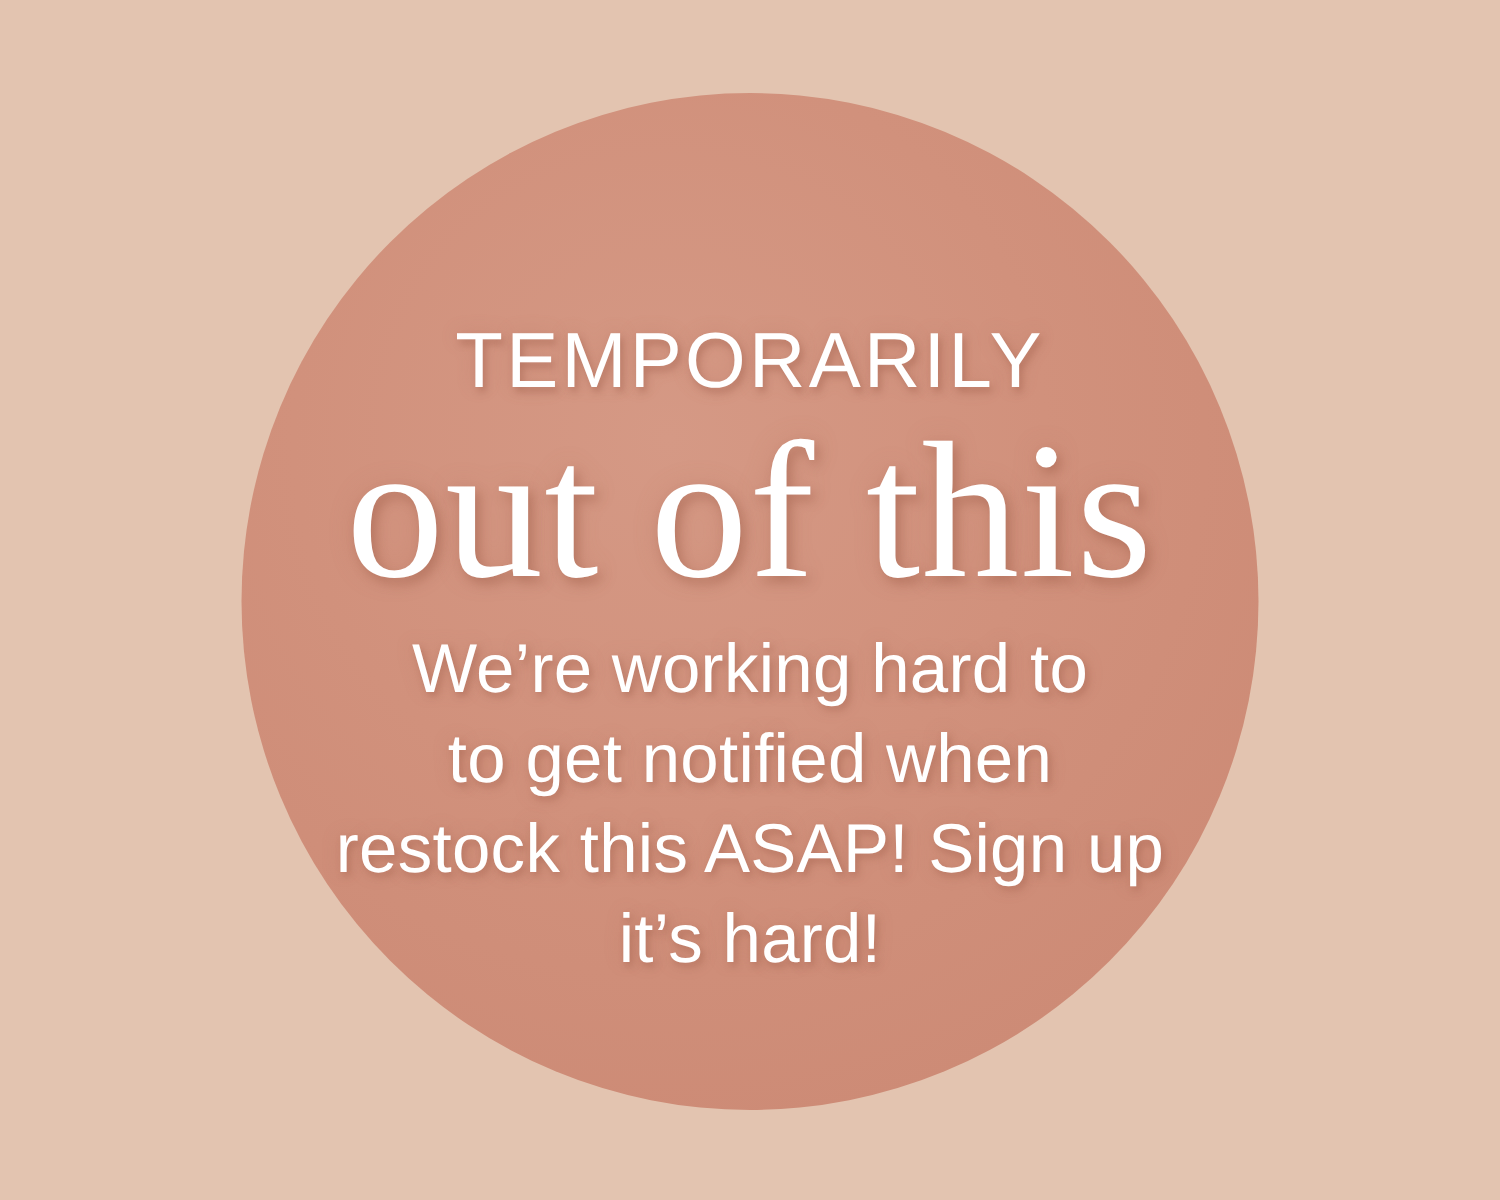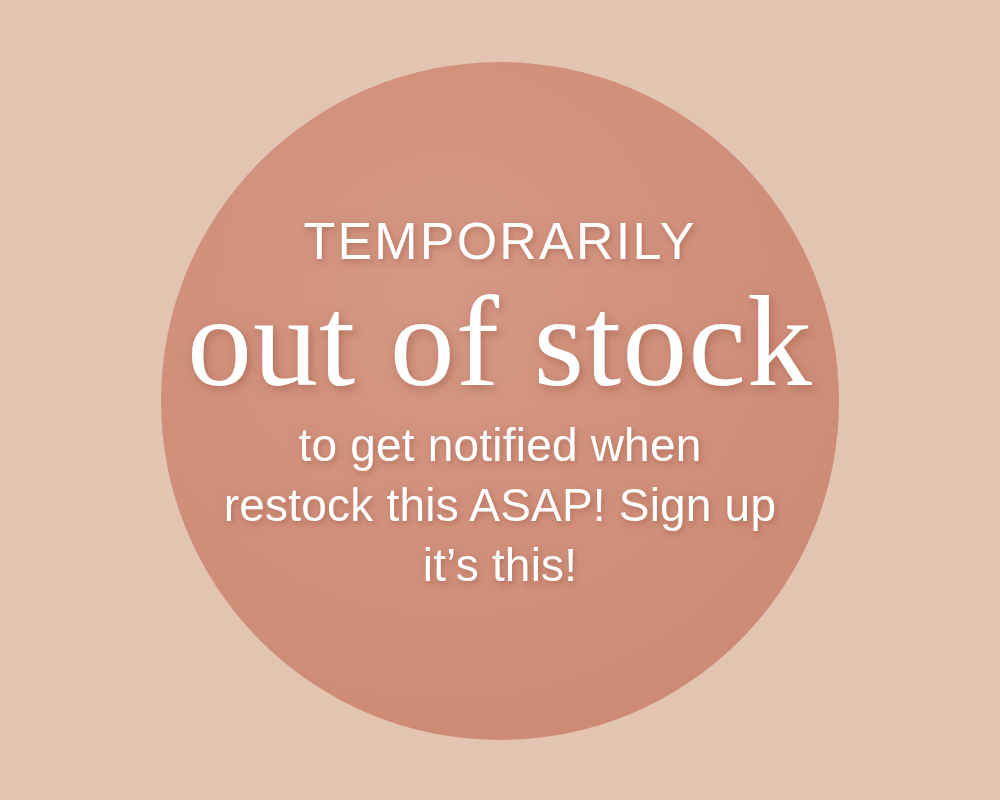--- a/index.html
+++ b/index.html
@@ -110,22 +110,23 @@
 <body>
 
 <div id="stage" style="width: 1000px; height: 800px; background: rgb(227, 196, 176);">
 
   <div id="badge-circle" style="width: 678px; height: 678px; left: 161px; top: 62px;"></div>
 
   <div id="message-block">
 
     <div class="eyebrow" style="color: rgb(255, 255, 255);">TEMPORARILY</div>
 
-    <div class="headline" style="color: rgb(255, 255, 255);">out of stock</div>
+    <div class="headline" style="color: rgb(255, 255, 255);">out of this</div>
 
     <div class="body-copy" style="color: rgb(255, 255, 255);">
+      <span class="body-line">We’re working hard to</span>
       <span class="body-line">to get notified when</span>
       <span class="body-line">restock this ASAP! Sign up</span>
-      <span class="body-line">it’s this!</span>
+      <span class="body-line">it’s hard!</span>
     </div>
 
   </div>
 </div>
 
 </body></html>

